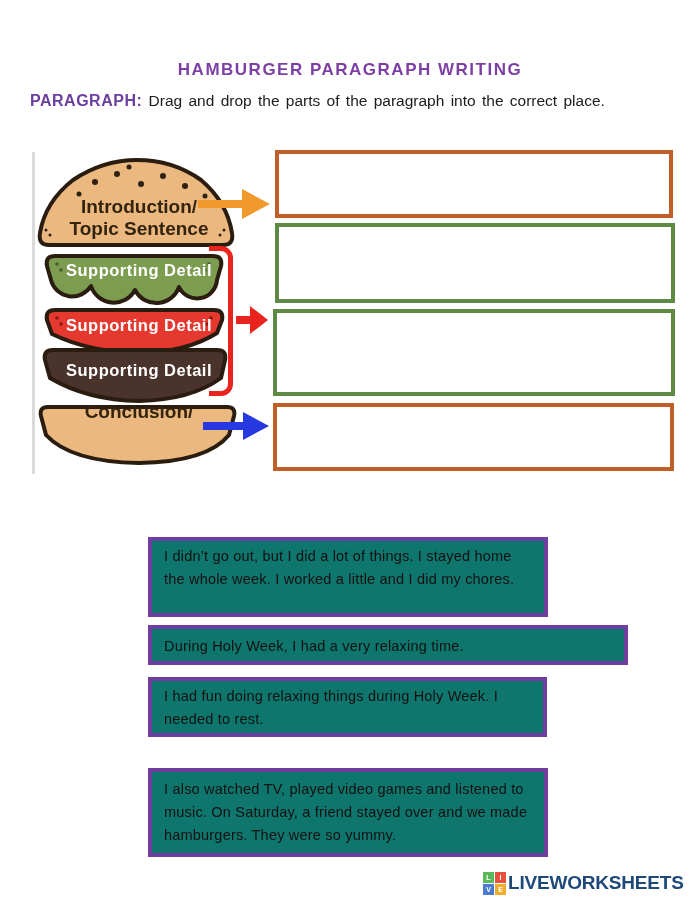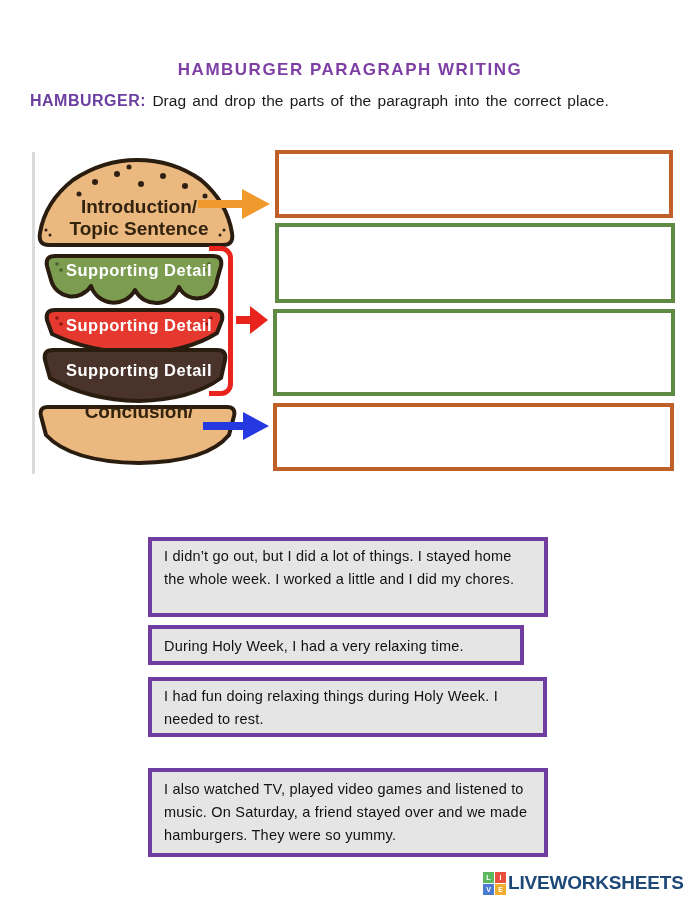--- a/index.html
+++ b/index.html
@@ -33,45 +33,45 @@
   
   .zone{position:absolute;box-sizing:border-box;background:#ffffff;}
   .zone.orange{border:4px solid #C05F27;}
   .zone.green{border:4px solid #5E8A44;}
   .zone1{left:275px;top:150px;width:398px;height:68px;}
   .zone2{left:275px;top:223px;width:400px;height:80px;}
   .zone3{left:273px;top:309px;width:402px;height:87px;}
   .zone4{left:273px;top:403px;width:401px;height:68px;}
 
   
-  .drag{position:absolute;box-sizing:border-box;border:4px solid #6F3DA0;background:#e5e5e5;
+  .drag{position:absolute;box-sizing:border-box;border:4px solid #6F3DA0;background:#0f766e;
         font-size:14.5px;line-height:23px;color:#111;padding:4px 12px;letter-spacing:.2px;cursor:move;}
   .dragA{left:148px;top:537px;width:400px;height:80px;}
-  .dragB{left:148px;top:625px;width:376px;height:40px;padding-top:6px;}
+  .dragB{left:148px;top:625px;width:480px;height:40px;padding-top:6px;}
   .dragC{left:148px;top:677px;width:399px;height:60px;}
   .dragD{left:148px;top:748px;width:400px;height:89px;padding-top:6px;margin-top:20px;}
 
   
   .logo{position:absolute;left:483px;top:870px;display:flex;align-items:center;text-decoration:none;}
   .logo-grid{position:relative;width:23px;height:24px;margin-right:2px;margin-top:2px;
              display:grid;grid-template-columns:11px 11px;grid-template-rows:11px 11px;gap:1px;}
   .logo-sq{display:flex;align-items:center;justify-content:center;
            color:#fff;font-size:7px;font-weight:bold;line-height:1;}
   .sq-l{background:#5CB85C;} .sq-i{background:#E94F3D;} .sq-v{background:#4A7BD0;} .sq-e{background:#F0AD2E;}
   .logo-text{font-size:19px;font-weight:bold;color:#1D4877;letter-spacing:-.2px;}
 </style>
 </head>
 <body>
 
 <div id="page">
 
   <div class="title">HAMBURGER PARAGRAPH WRITING</div>
 
   <div class="directions">
-    <span class="dir-label">HAMBURGER:</span>
+    <span class="dir-label">PARAGRAPH:</span>
     <span>Drag and drop the parts of the paragraph into the correct place.</span>
   </div>
 
   <div class="figure">
     <div class="img-edge"></div>
     <svg width="214" height="322" viewBox="0 0 214 322">
 
       <path d="M16,93 Q5,93 7,81 Q12,50 40,28 Q70,8 104,8 Q140,8 168,28 Q194,50 199,81 Q201,93 190,93 Z" fill="#EBB97F" stroke="#2A1D10" stroke-width="4" stroke-linejoin="round"></path>
       <g fill="#2E2013">
         <circle cx="62" cy="30" r="3"></circle>

